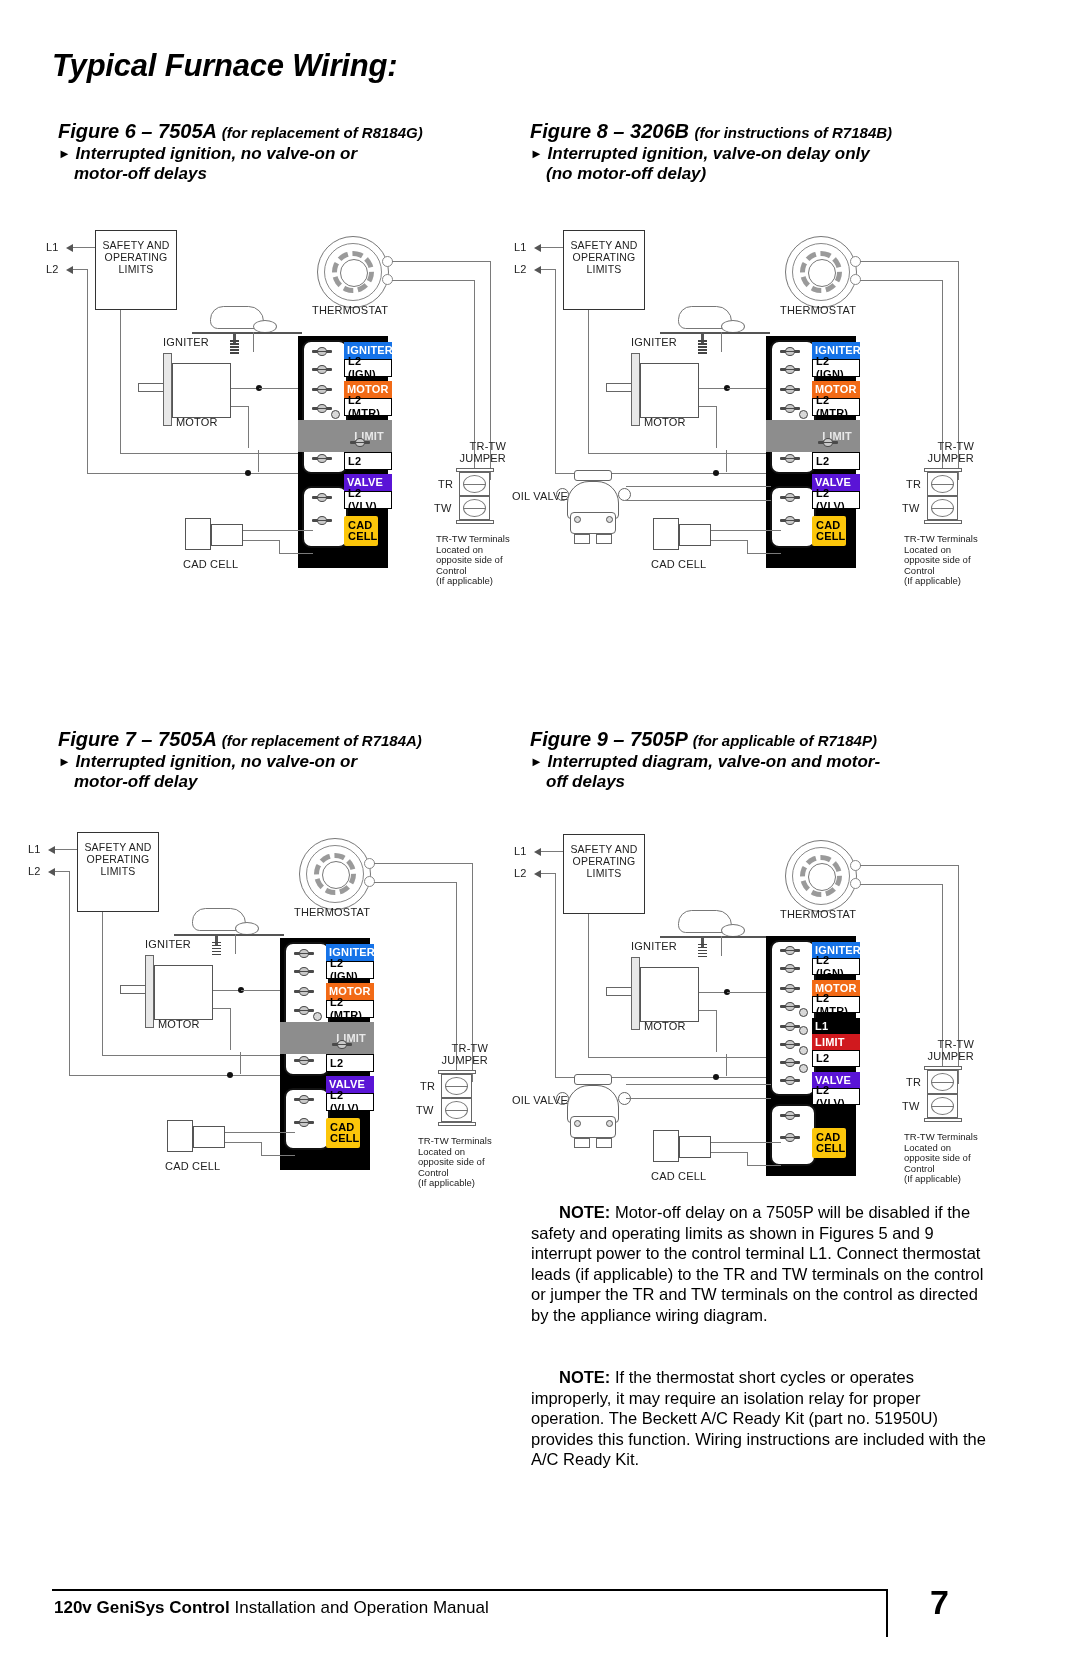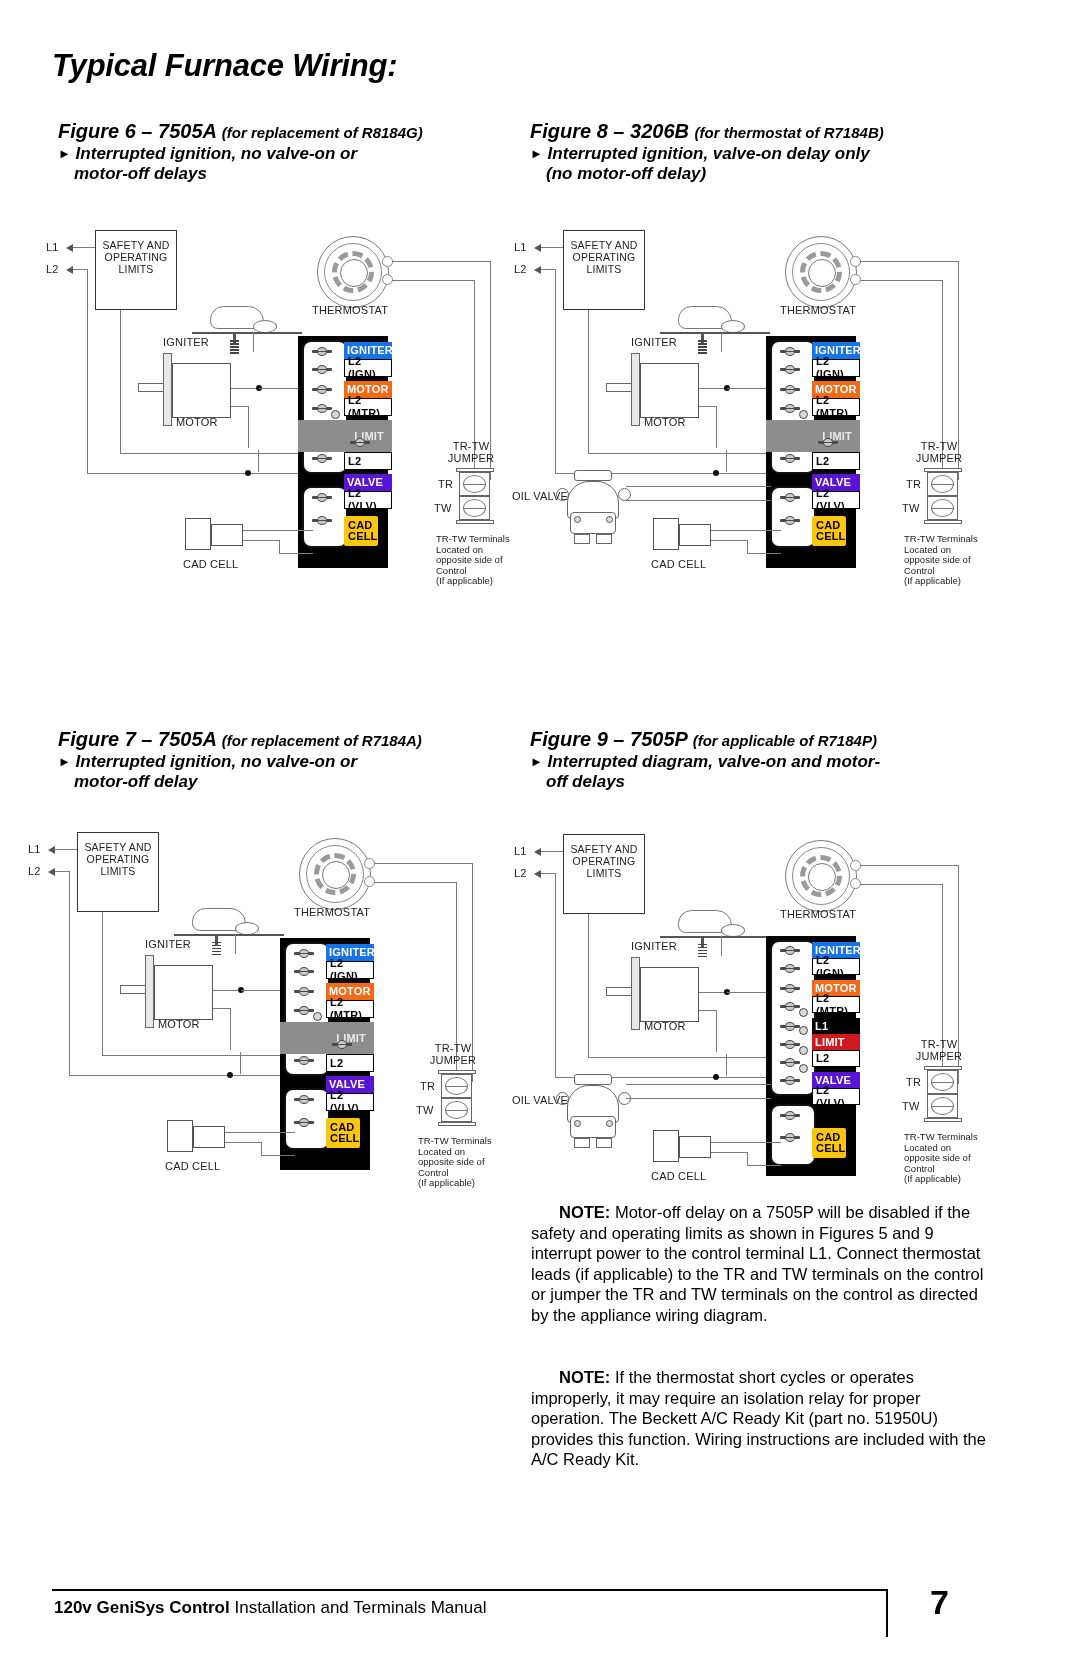--- a/index.html
+++ b/index.html
@@ -12,21 +12,21 @@
   .fig-head{position:absolute;font-style:italic;}
   .fig-head .line1{font-size:20px;font-weight:bold;white-space:nowrap;}
   .fig-head .line1 .sub{font-size:15px;}
   .fig-head .line2{font-size:17px;font-weight:bold;margin-top:1px;white-space:nowrap;}
   .fig-head .line3{font-size:17px;font-weight:bold;margin-left:16px;white-space:nowrap;}
   .tri{font-size:13px;vertical-align:1px;}
 
   
   .diagram{position:absolute;}
   .lbl{position:absolute;font-size:11px;color:#222;white-space:nowrap;letter-spacing:0.2px;}
-  .lbl.c{text-align:center;}
+  .lbl.c{text-align:right;}
   .wire{position:absolute;background:#7a7a7a;}
   .wire.h{height:1px;}
   .wire.v{width:1px;}
 
   .sol-box{position:absolute;border:1px solid #333;box-sizing:border-box;background:#fff;
            font-size:10.5px;line-height:12px;text-align:center;color:#222;padding-top:8px;letter-spacing:0.2px;}
 
   
   .strip{position:absolute;background:#000;}
   .strip-inner{position:absolute;background:#fff;border:2px solid #111;border-radius:9px;}
@@ -115,21 +115,21 @@
 
   <div class="fig-head" style="left:58px;top:120px;">
     <div class="line1"><span>Figure 6 – 7505A</span>
       <span class="sub">(for replacement of R8184G)</span></div>
     <div class="line2"><span class="tri">►</span> <span>Interrupted ignition, no valve-on or</span></div>
     <div class="line3"><span>motor-off delays</span></div>
   </div>
 
   <div class="fig-head" style="left:530px;top:120px;">
     <div class="line1"><span>Figure 8 – 3206B</span>
-      <span class="sub">(for thermostat of R7184B)</span></div>
+      <span class="sub">(for instructions of R7184B)</span></div>
     <div class="line2"><span class="tri">►</span> <span>Interrupted ignition, valve-on delay only</span></div>
     <div class="line3"><span>(no motor-off delay)</span></div>
   </div>
 
   <div class="fig-head" style="left:58px;top:728px;">
     <div class="line1"><span>Figure 7 – 7505A</span>
       <span class="sub">(for replacement of R7184A)</span></div>
     <div class="line2"><span class="tri">►</span> <span>Interrupted ignition, no valve-on or</span></div>
     <div class="line3"><span>motor-off delay</span></div>
   </div>
@@ -709,17 +709,17 @@
     <b>NOTE:</b><span> Motor-off delay on a 7505P will be disabled if the safety and operating limits as shown in Figures 5 and 9 interrupt power to the control terminal L1. Connect thermostat leads (if applicable) to the TR and TW terminals on the control or jumper the TR and TW terminals on the control as directed by the appliance wiring diagram.</span>
   </div>
 
   <div class="note" style="left:531px;top:1367px;">
     <b>NOTE:</b><span> If the thermostat short cycles or operates improperly, it may require an isolation relay for proper operation. The Beckett A/C Ready Kit (part no. 51950U) provides this function.  Wiring instructions are included with the A/C Ready Kit.</span>
   </div>
 
   <div class="footer-rule"></div>
   <div class="footer-vrule"></div>
   <div class="footer-text">
-    <b>120v GeniSys Control</b><span> Installation and Terminals Manual</span>
+    <b>120v GeniSys Control</b><span> Installation and Operation Manual</span>
   </div>
   <div class="page-num">7</div>
 
 </div>
 
 </body></html>

